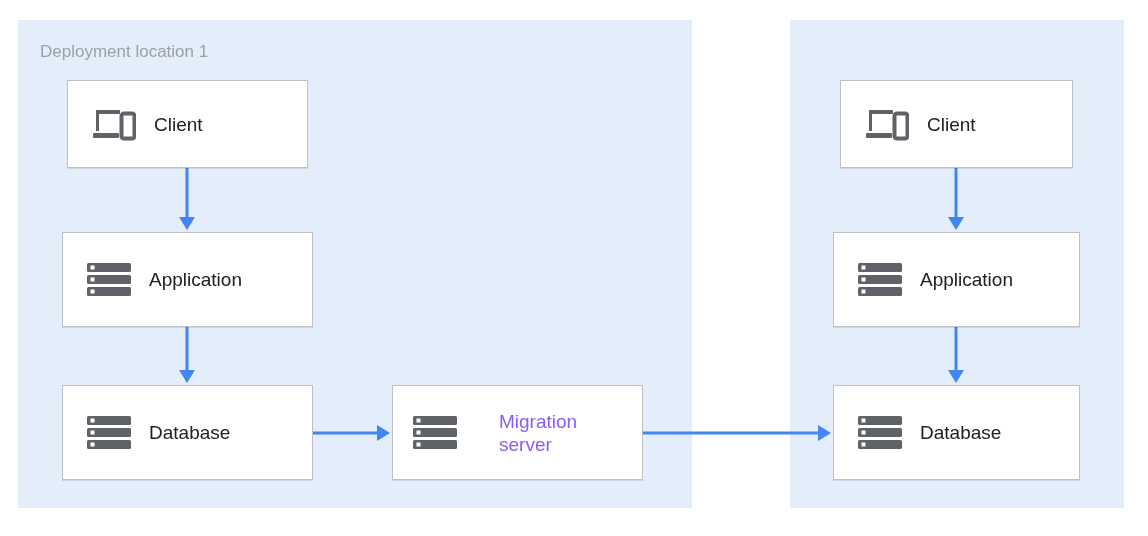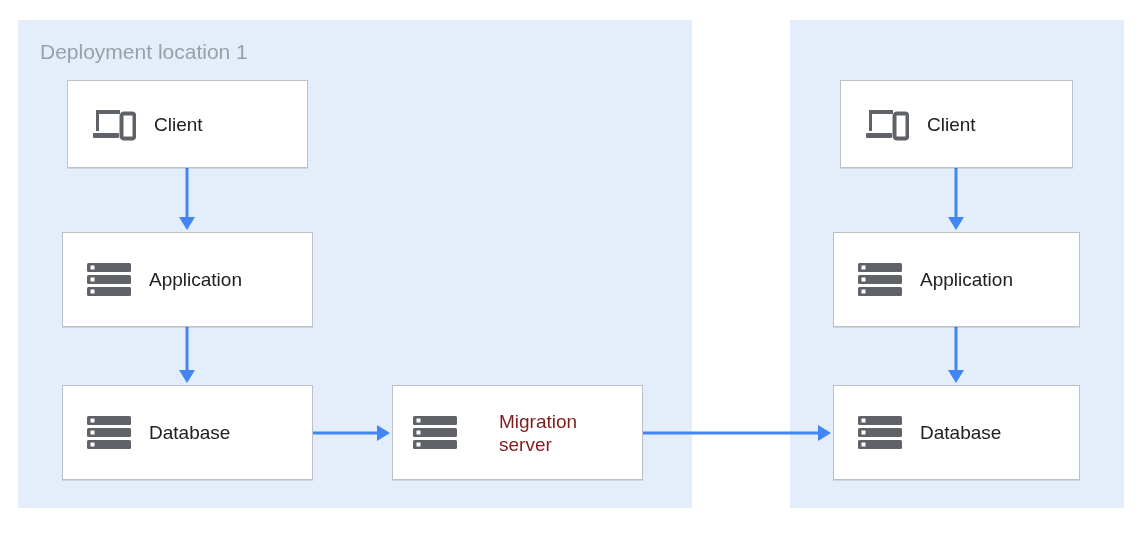--- a/index.html
+++ b/index.html
@@ -18,21 +18,21 @@
     background: #ffffff;
     overflow: hidden;
   }
   .zone {
     position: absolute;
     background: #e4eefa;
   }
   .zone-label {
     position: absolute;
     color: #9aa0a6;
-    font-size: 21px;
+    font-size: 17px;
     line-height: 20px;
     white-space: nowrap;
     font-family: "Liberation Sans", sans-serif;
   }
   .node {
     position: absolute;
     background: #ffffff;
     border: 1px solid #bdc1c6;
     box-sizing: border-box;
     display: flex;
@@ -153,21 +153,21 @@
     <span class="icon-wrap">
         <svg width="44" height="33" viewBox="0 0 44 33" xmlns="http://www.w3.org/2000/svg">
           <rect x="0" y="0" width="44" height="9" rx="1.5" fill="#5f6368"></rect>
           <rect x="3.5" y="2.5" width="4" height="4" fill="#ffffff"></rect>
           <rect x="0" y="12" width="44" height="9" rx="1.5" fill="#5f6368"></rect>
           <rect x="3.5" y="14.5" width="4" height="4" fill="#ffffff"></rect>
           <rect x="0" y="24" width="44" height="9" rx="1.5" fill="#5f6368"></rect>
           <rect x="3.5" y="26.5" width="4" height="4" fill="#ffffff"></rect>
         </svg>
       </span>
-    <span class="node-label" style="color: #7f1d1d; margin-left: 40px;">Migration
+    <span class="node-label" style="color: #8b5cf6; margin-left: 40px;">Migration
 server</span>
   </div>
 
   <div class="node" style="left: 840px; top: 80px; width: 233px; height: 88px; background: rgb(255, 255, 255); border-color: rgb(189, 193, 198);">
     <span class="icon-wrap">
         <svg width="44" height="36" viewBox="0 0 44 36" xmlns="http://www.w3.org/2000/svg">
           <path fill="#5f6368" d="M4 4h24v4H7v17H4z"></path>
           <rect x="1" y="27" width="26" height="5" rx="1" fill="#5f6368"></rect>
           <rect x="29.5" y="7.5" width="13" height="25" rx="2.5" fill="none" stroke="#5f6368" stroke-width="4"></rect>
         </svg>

